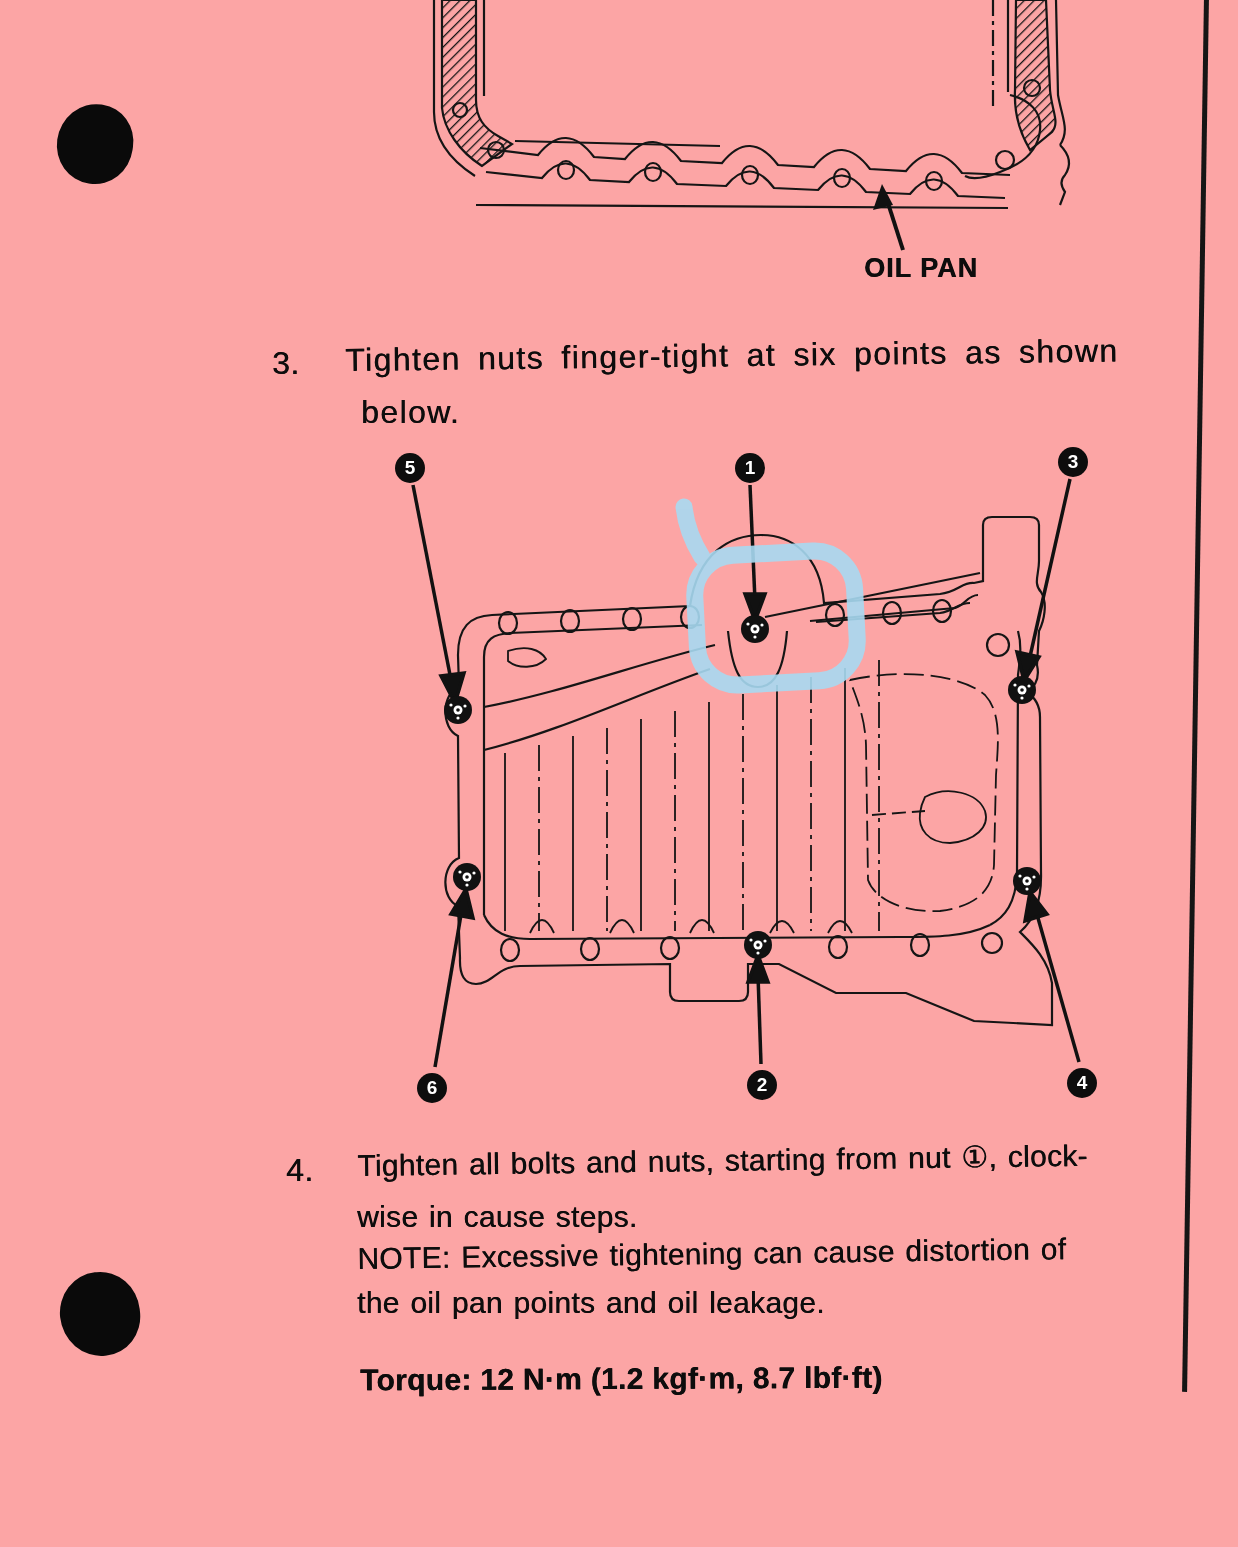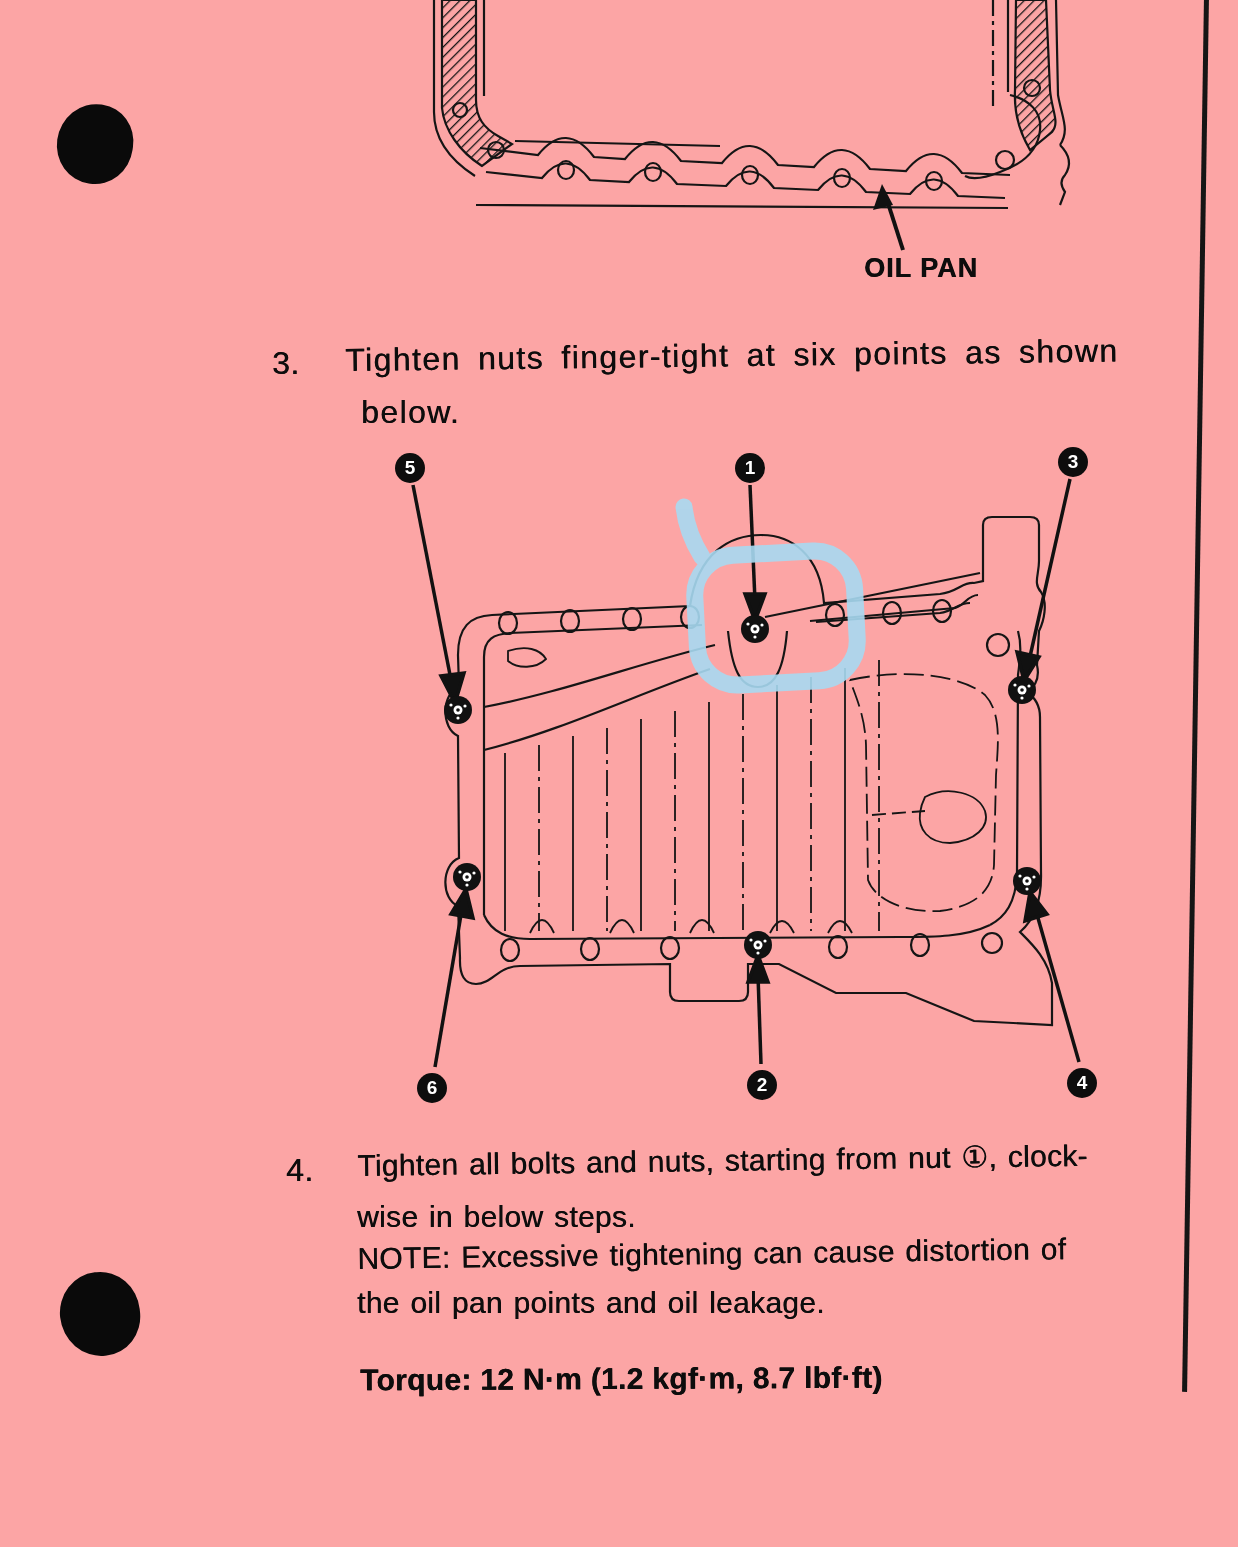--- a/index.html
+++ b/index.html
@@ -222,19 +222,19 @@
     <div class="badge" style="left:15px;top:8px;">5</div>
     <div class="badge" style="left:355px;top:8px;">1</div>
     <div class="badge" style="left:678px;top:2px;">3</div>
     <div class="badge" style="left:37px;top:628px;">6</div>
     <div class="badge" style="left:367px;top:625px;">2</div>
     <div class="badge" style="left:687px;top:623px;">4</div>
   </div>
 
   <div class="abs ink step-num" style="left:286px;top:1152px;">4.</div>
   <div class="abs ink s4line" style="left:357px;top:1148px;transform:rotate(-0.8deg);">Tighten all bolts and nuts, starting from nut ①, clock-</div>
-  <div class="abs ink s4line" style="left:357px;top:1200px;">wise in below steps.</div>
+  <div class="abs ink s4line" style="left:357px;top:1200px;">wise in cause steps.</div>
   <div class="abs ink s4line" style="left:357px;top:1242px;transform:rotate(-0.8deg);">NOTE: Excessive tightening can cause distortion of</div>
   <div class="abs ink s4line" style="left:357px;top:1286px;">the oil pan points and oil leakage.</div>
 
   <div class="abs ink torque">Torque: 12 N·m (1.2 kgf·m, 8.7 lbf·ft)</div>
 
 </div>
 
 </body></html>

